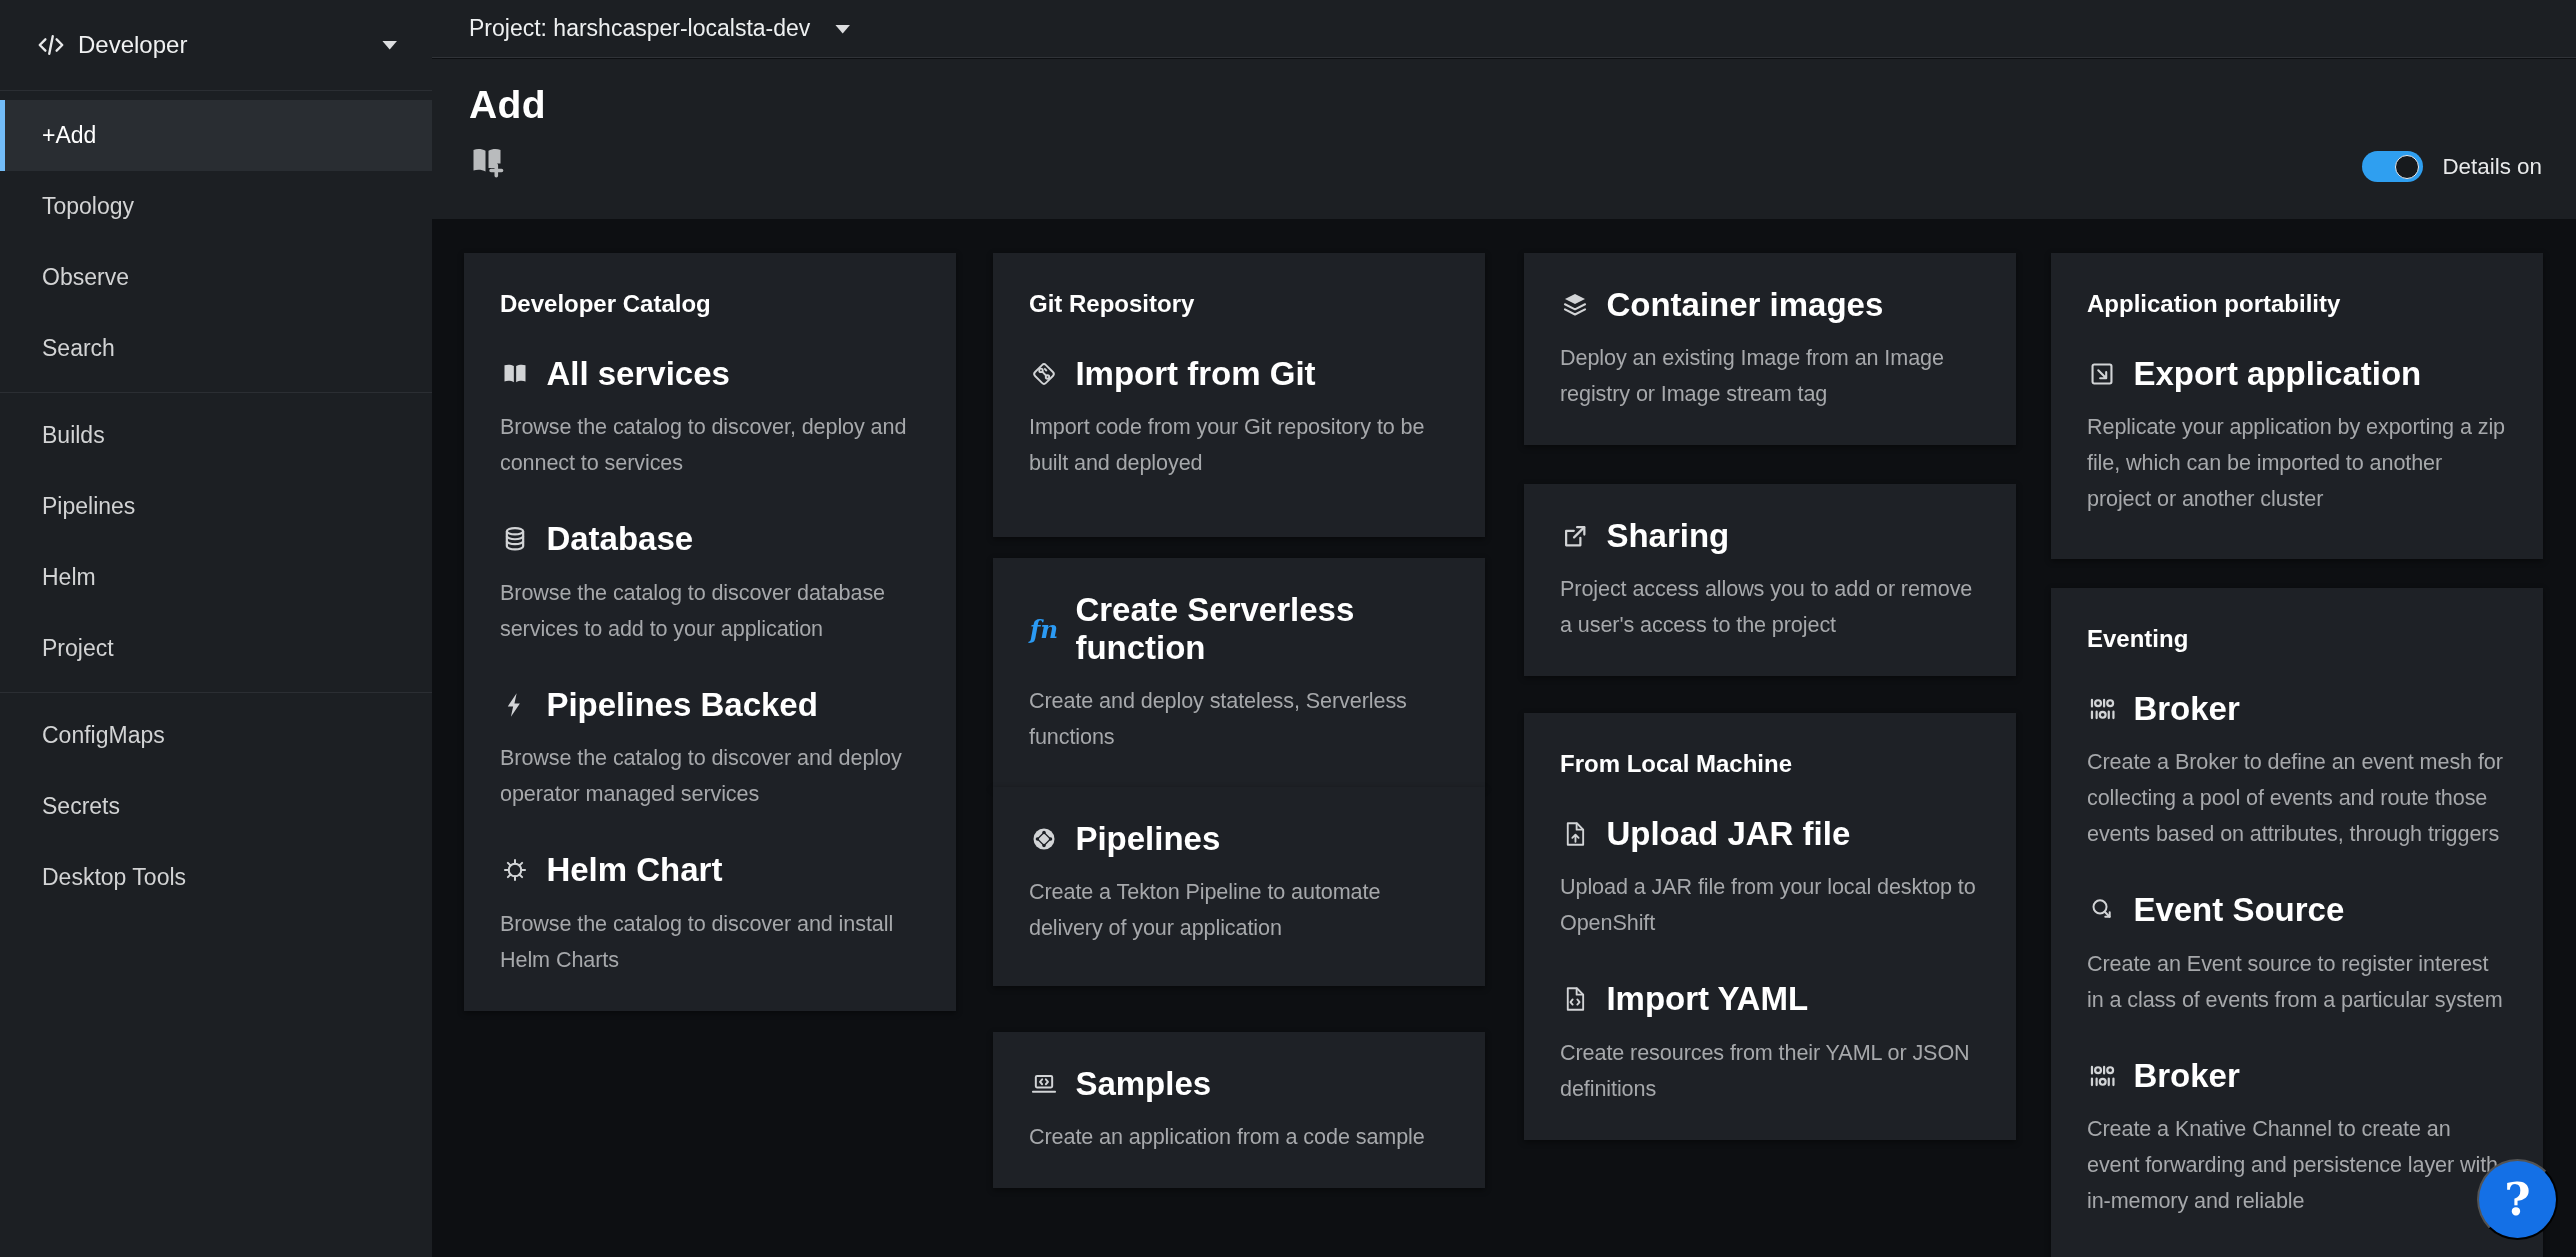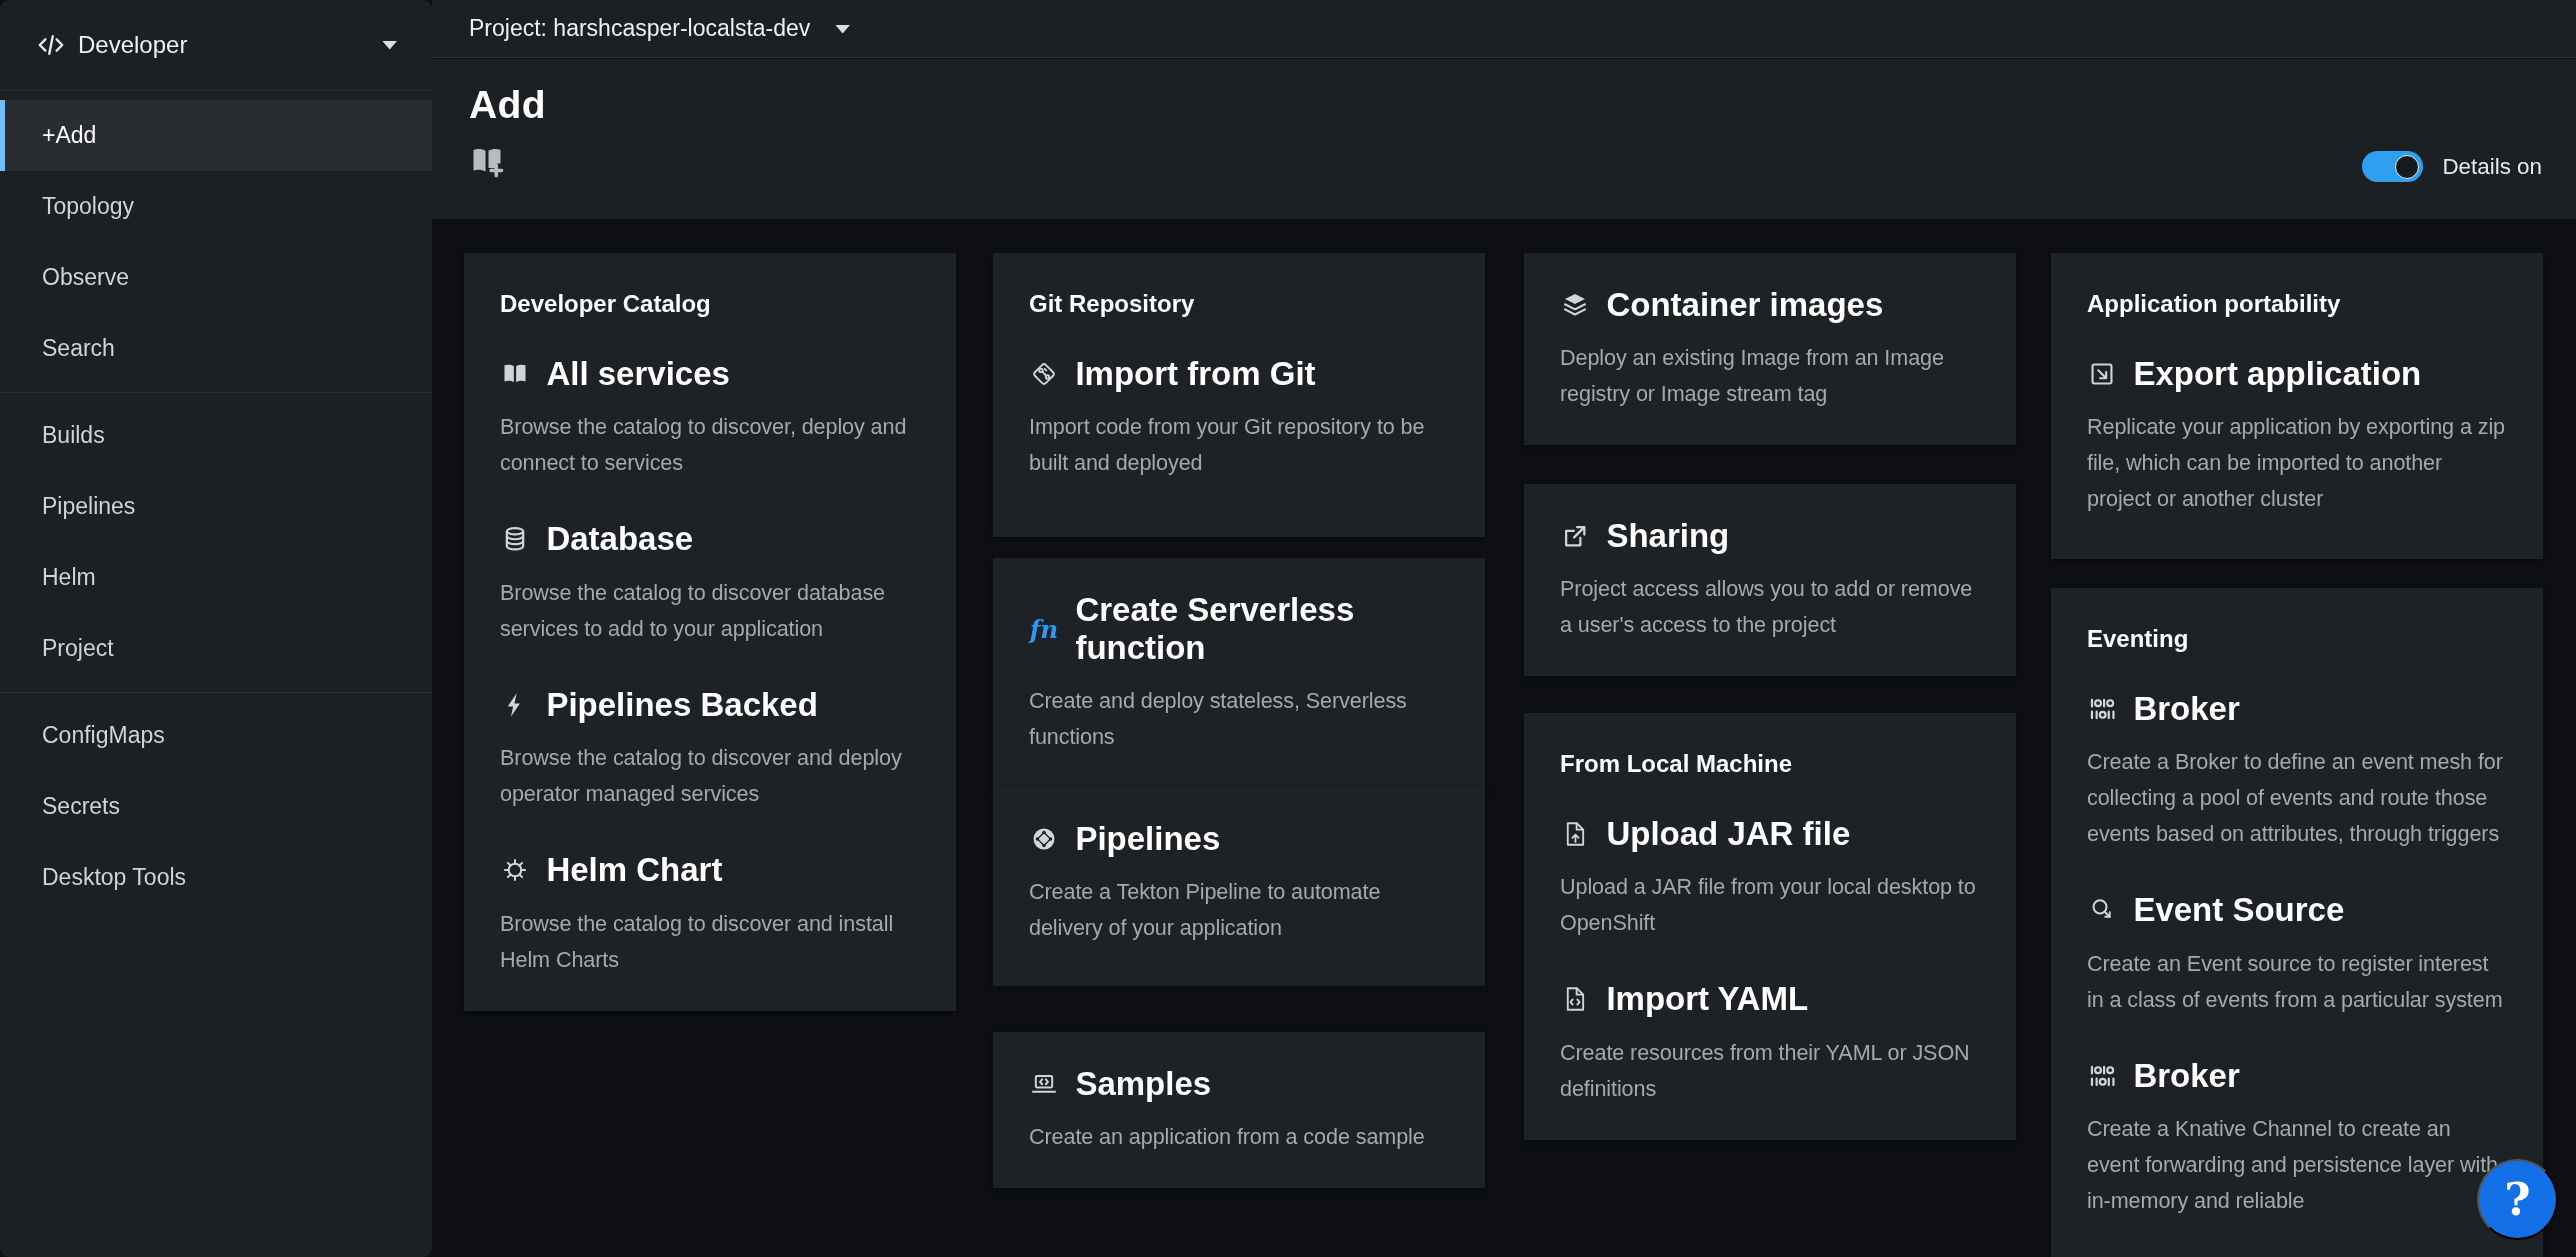--- a/index.html
+++ b/index.html
@@ -22,21 +22,21 @@
   body{
     font-family:"Liberation Sans","DejaVu Sans",sans-serif;
     background:var(--bg-content);
     position:relative;
     color:var(--txt-white);
   }
 
   
   .sidebar{
     position:absolute;left:0;top:0;width:432px;height:1257px;
-    background:var(--bg-panel);z-index:3;border-radius:9px;
+    background:var(--bg-panel);z-index:3;
   }
   .perspective{
     height:91px;display:flex;align-items:center;
     padding:0 33px 0 36px;border-bottom:0.7px solid var(--border-subtle);
     cursor:pointer;
   }
   .perspective .code-ic{width:30px;height:30px;color:#e8e9ea;flex:0 0 auto;}
   .perspective-label{font-size:24px;color:#f0f1f2;margin-left:12px;flex:1;}
   .caret{width:19.4px;height:13.4px;color:#dcdddf;flex:0 0 auto;}
   .nav{list-style:none;padding-top:9px;}

